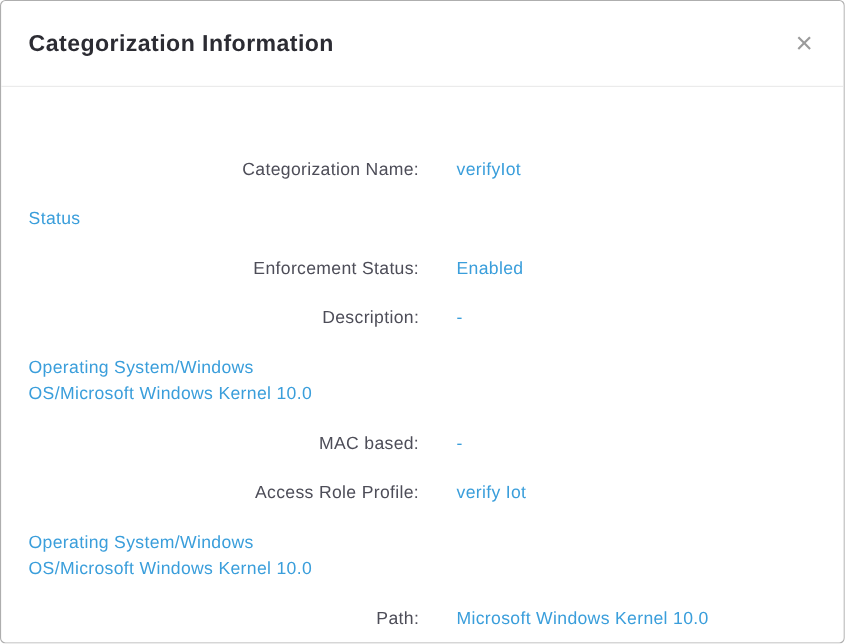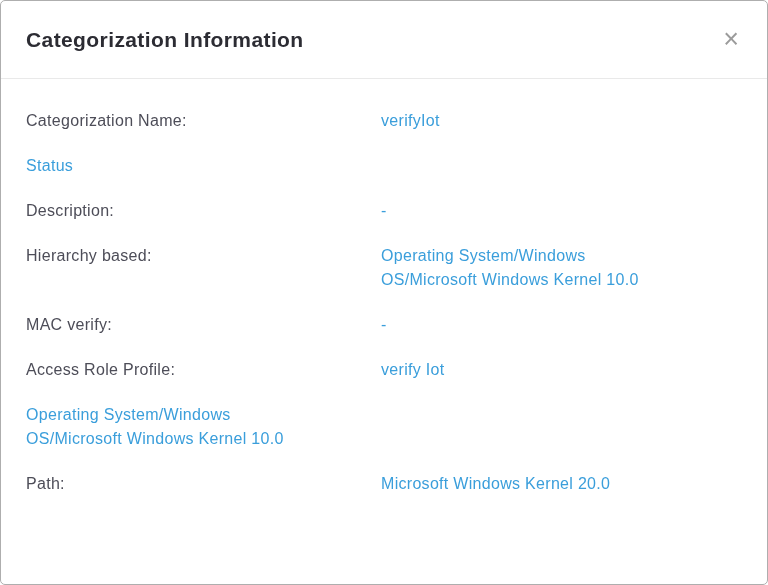--- a/index.html
+++ b/index.html
@@ -3,21 +3,21 @@
 <meta charset="utf-8">
 <style>
   :root {
     --accent-blue: #3a9edb;
     --label-color: #4d4d58;
     --title-color: #2c2c33;
     --border-color: #aeaeae;
     --divider-color: #e9e9e9;
     --close-color: #9b9b9b;
   }
-  * { box-sizing: border-box; margin: 0; padding: 0; }
+  * { box-sizing: border-box; margin: 0; padding: 0; gap: 34px; }
   html, body {
     width: 768px; height: 585px;
     background: #ffffff;
     font-family: "Liberation Sans", sans-serif;
   }
   .modal {
     width: 768px; height: 585px;
     background: #ffffff;
     border: 1px solid var(--border-color);
     border-radius: 5px;
@@ -57,20 +57,21 @@
     align-items: flex-start;
     margin-bottom: 21px;
   }
   .row:last-child { margin-bottom: 0; }
   .field-label {
     flex: 0 0 355px;
     font-size: 16px;
     line-height: 24px;
     letter-spacing: 0.3px;
     color: var(--label-color);
+    text-align: right;
   }
   .field-value {
     width: 262px;
     font-size: 16px;
     line-height: 24px;
     letter-spacing: 0.3px;
     color: var(--accent-blue);
   }
 </style>
 </head>
@@ -84,43 +85,46 @@
   <div class="modal-body" id="fields-list">
   <div class="row">
     <div class="field-label">Categorization Name:</div>
     <div class="field-value">verifyIot</div>
   </div>
 
   <div class="row">
     <div class="field-value">Status</div>
   </div>
 
+  <div class="row">
+    <div class="field-label">Enforcement Status:</div>
+    <div class="field-value">Enabled</div>
+  </div>
 
   <div class="row">
     <div class="field-label">Description:</div>
     <div class="field-value">-</div>
   </div>
 
   <div class="row">
-    <div class="field-label">Hierarchy based:</div>
     <div class="field-value">Operating System/Windows OS/Microsoft Windows Kernel 10.0</div>
   </div>
 
   <div class="row">
-    <div class="field-label">MAC verify:</div>
+    <div class="field-label">MAC based:</div>
     <div class="field-value">-</div>
   </div>
 
   <div class="row">
     <div class="field-label">Access Role Profile:</div>
     <div class="field-value">verify Iot</div>
   </div>
 
   <div class="row">
     <div class="field-value">Operating System/Windows OS/Microsoft Windows Kernel 10.0</div>
   </div>
 
   <div class="row">
     <div class="field-label">Path:</div>
-    <div class="field-value">Microsoft Windows Kernel 20.0</div>
+    <div class="field-value">Microsoft Windows Kernel 10.0</div>
   </div>
 </div>
 </div>
 
 </body></html>

